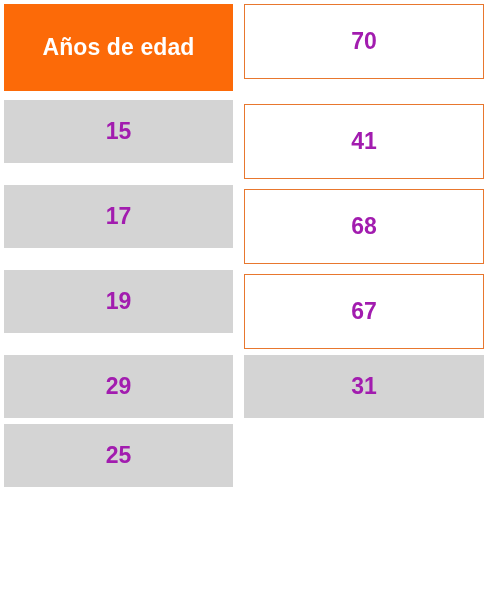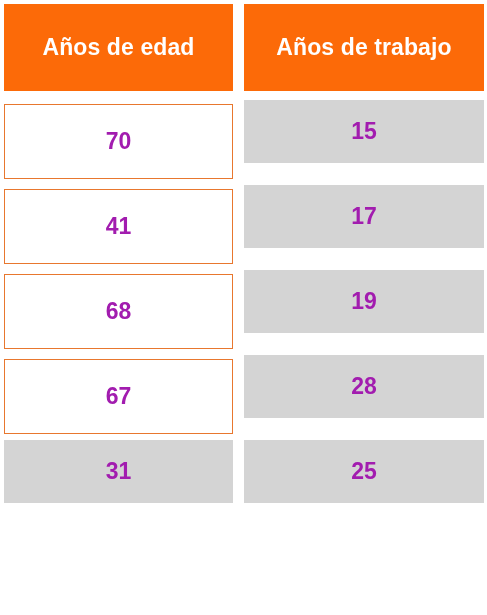--- a/index.html
+++ b/index.html
@@ -81,23 +81,20 @@
 </style>
 </head>
 <body>
 
 <div id="table-root">
   <div class="table-grid">
 
     <div class="header-cell">
       <span class="header-label">Años de edad</span>
     </div>
-    <div class="header-cell">
-      <span class="header-label">Años de trabajo</span>
-    </div>
 
     <div class="cell-age">
       <span class="cell-value">70</span>
     </div>
     <div class="cell-work">
       <span class="cell-value">15</span>
     </div>
 
     <div class="cell-age">
       <span class="cell-value">41</span>
@@ -110,21 +107,21 @@
       <span class="cell-value">68</span>
     </div>
     <div class="cell-work">
       <span class="cell-value">19</span>
     </div>
 
     <div class="cell-age">
       <span class="cell-value">67</span>
     </div>
     <div class="cell-work">
-      <span class="cell-value">28</span>
+      <span class="cell-value">29</span>
     </div>
 
     <div class="cell-work">
       <span class="cell-value">31</span>
     </div>
 
     <div class="cell-work">
       <span class="cell-value">25</span>
     </div>
 

